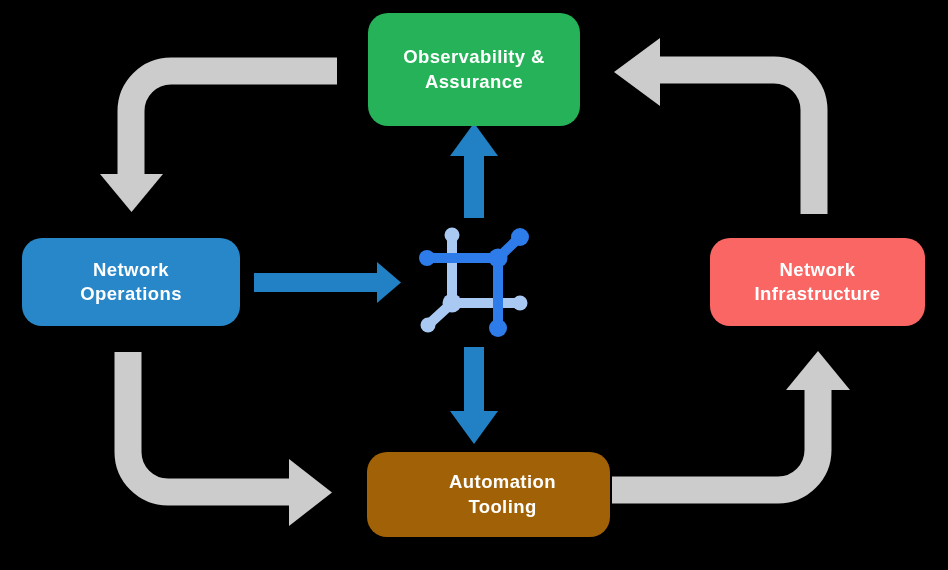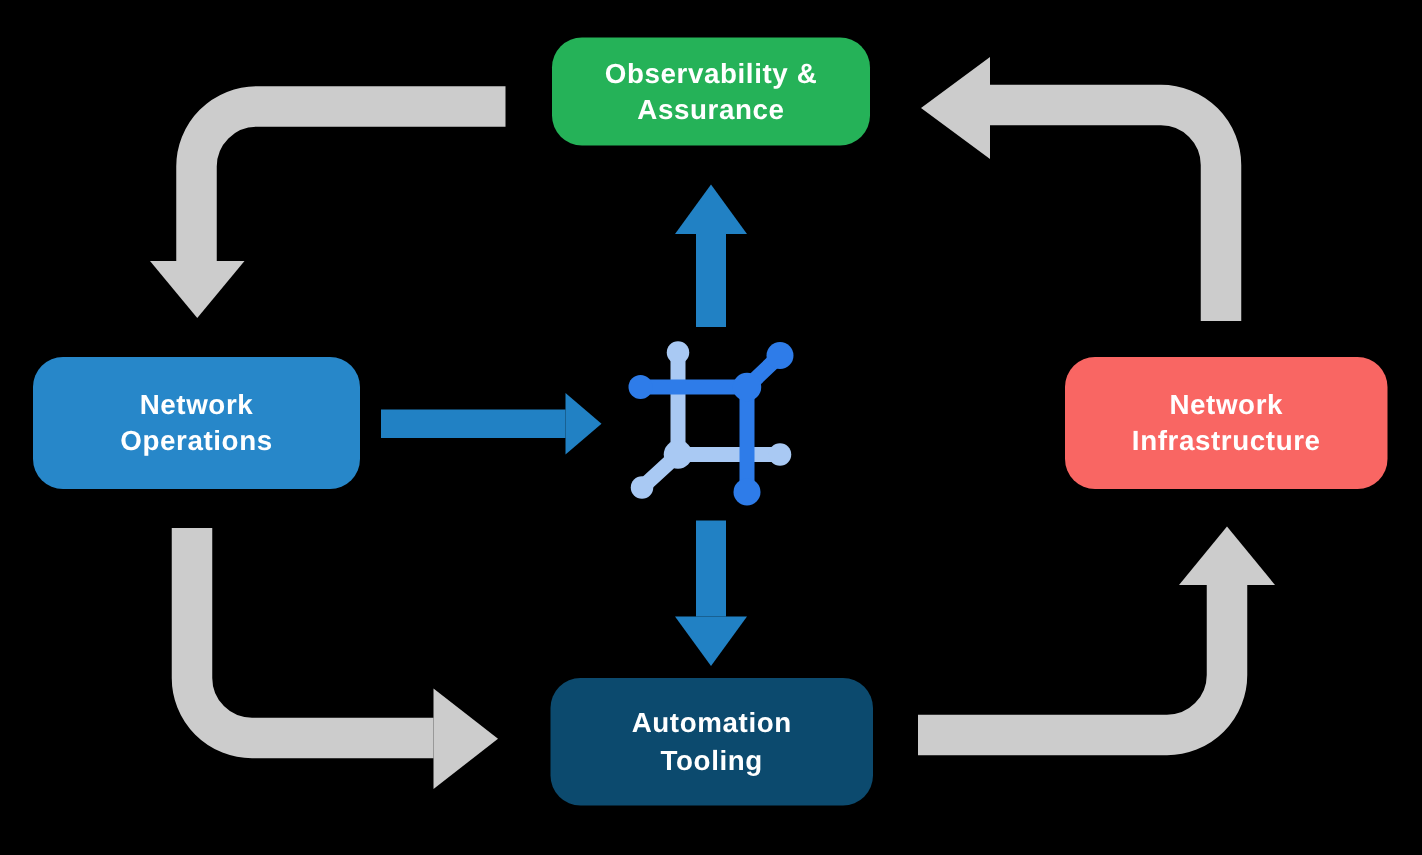--- a/index.html
+++ b/index.html
@@ -31,21 +31,21 @@
     text-align: center;
   }
   .node-label {
     color: #ffffff;
     font-size: 18.5px;
     font-weight: 700;
     letter-spacing: 0.4px;
     line-height: 1.32;
     white-space: pre-line;
   }
-  .node-observability { left: 368px; top: 25px;  width: 212px; height: 72px; }
+  .node-observability { left: 368px; top: 13px;  width: 212px; height: 113px; }
   .node-operations    { left: 22px;  top: 238px; width: 218px; height: 88px; }
   .node-infrastructure{ left: 710px; top: 238px; width: 215px; height: 88px; }
   .node-automation    { left: 367px; top: 452px; width: 215px; height: 85px; }
 </style>
 </head>
 <body>
 
 <div class="canvas">
 
   <svg class="arrows-layer" viewBox="0 0 948 570" xmlns="http://www.w3.org/2000/svg">
@@ -121,18 +121,18 @@
   <div class="node-box node-operations" style="background-color: rgb(39, 135, 201);">
     <span class="node-label">Network
 Operations</span>
   </div>
 
   <div class="node-box node-infrastructure" style="background-color: rgb(249, 102, 99);">
     <span class="node-label">Network
 Infrastructure</span>
   </div>
 
-  <div class="node-box node-automation" style="background-color: #0c4a6e;">
+  <div class="node-box node-automation" style="background-color: #a16207; padding-left: 28px;">
     <span class="node-label">Automation
 Tooling</span>
   </div>
 
 </div>
 
 </body></html>

